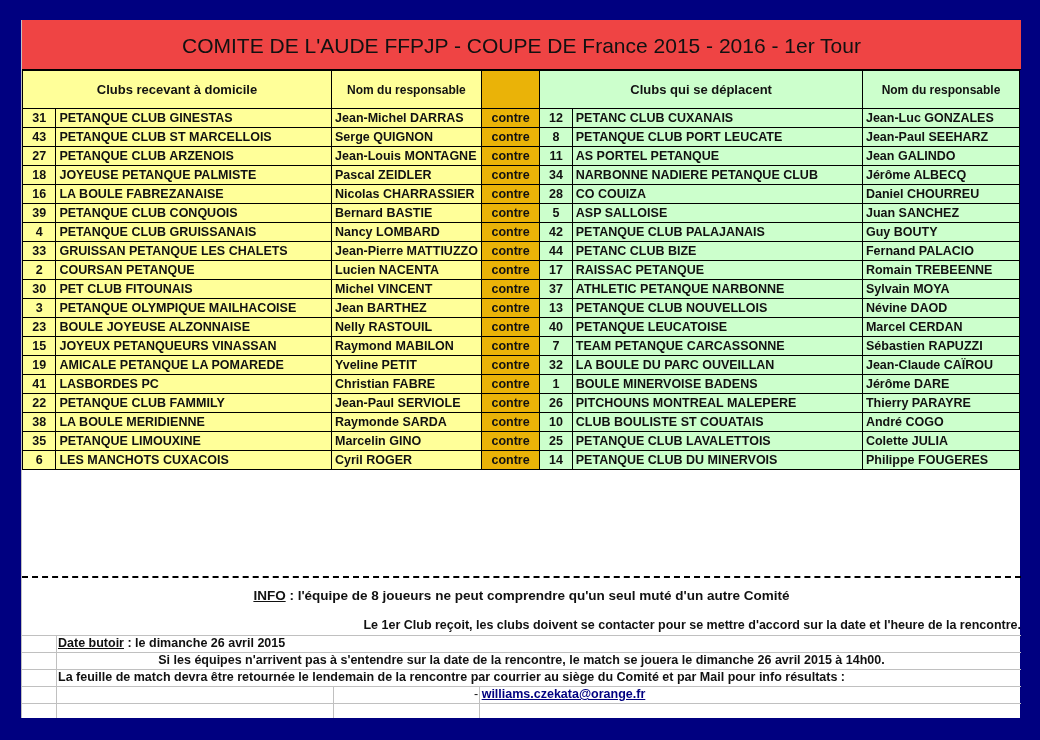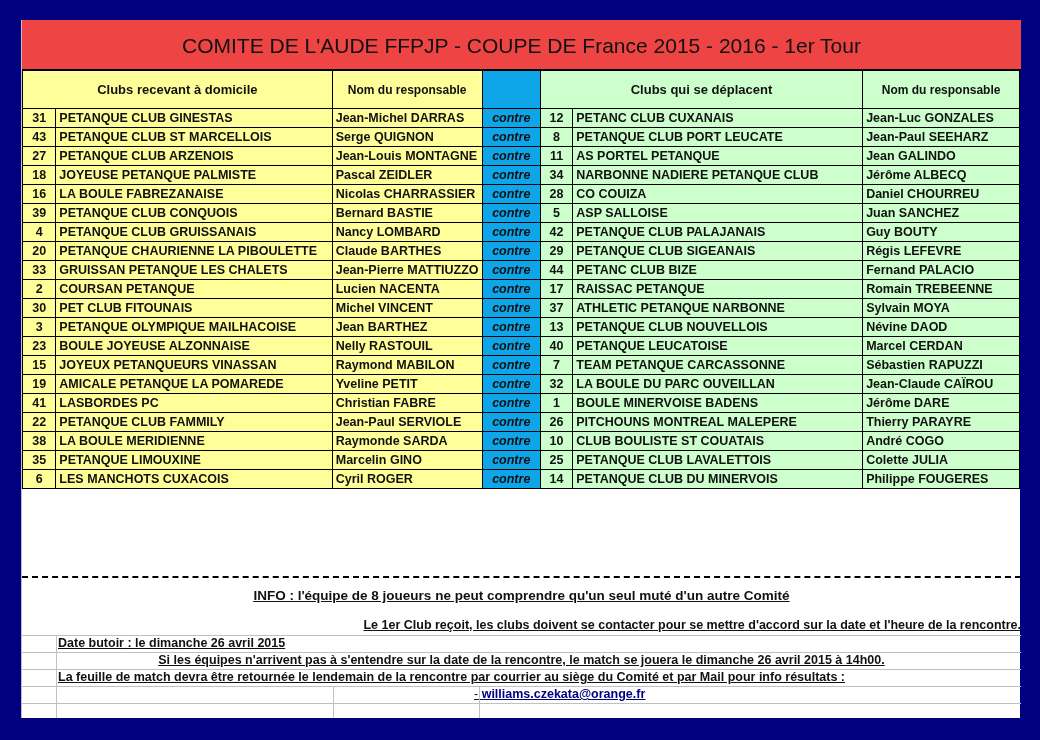--- a/index.html
+++ b/index.html
@@ -9,26 +9,26 @@
            border-left:1px solid #c0c0c0; box-sizing:border-box; }
   .title { position:absolute; left:0; top:0; width:999px; height:50px; background:#ef4444;
            border-bottom:1px solid #000; box-sizing:border-box; text-align:center;
            font-size:21px; line-height:52px; color:#111; }
   .tbl { position:absolute; left:0; top:50px; border-collapse:collapse; table-layout:fixed;border-radius:22px; }
   .tbl td { border:1px solid #000; padding:0 3px; height:19px; font-size:12.5px; font-weight:bold;
             white-space:nowrap; overflow:hidden; color:#111; box-sizing:border-box; }
   .tbl tr.hdr td { height:38px; font-size:13px; text-align:center; }
   .y { background:#ffff99; }
   .g { background:#ccffcc; }
-  .w { background:#0ea5e9;font-style:italic; }
+  .w { background:#eab308; }
   .num { text-align:center; font-size:13px; }
   .contre { text-align:center; }
   .info { position:absolute; left:0; top:538px; width:999px; height:160px; }
   .dash { position:absolute; left:0; top:18px; width:999px; border-top:2px dashed #000; }
-  .line { position:absolute; left:0; width:999px; font-size:12.5px; font-weight:bold; color:#111; white-space:nowrap;text-decoration:underline; }
+  .line { position:absolute; left:0; width:999px; font-size:12.5px; font-weight:bold; color:#111; white-space:nowrap; }
   .grid-line { position:absolute; left:0; width:999px; border-top:1px solid #c0c0c0; }
   .vline { position:absolute; width:0; border-left:1px solid #c0c0c0; }
   u { text-decoration:underline; }
   a.mail { color:#000080; text-decoration:underline; }
 </style>
 </head>
 <body>
 
 <div class="sheet">
   <div class="title">COMITE DE L'AUDE FFPJP - COUPE DE France 2015 - 2016  -  1er Tour</div>
@@ -106,29 +106,20 @@
           <td class="g">Juan SANCHEZ</td>
         </tr>
         <tr>
           <td class="y num">4</td>
           <td class="y">PETANQUE CLUB GRUISSANAIS</td>
           <td class="y">Nancy LOMBARD</td>
           <td class="w contre">contre</td>
           <td class="g num">42</td>
           <td class="g">PETANQUE CLUB PALAJANAIS</td>
           <td class="g">Guy BOUTY</td>
-        </tr>
-        <tr>
-          <td class="y num">20</td>
-          <td class="y">PETANQUE CHAURIENNE LA PIBOULETTE</td>
-          <td class="y">Claude BARTHES</td>
-          <td class="w contre">contre</td>
-          <td class="g num">29</td>
-          <td class="g">PETANQUE CLUB SIGEANAIS</td>
-          <td class="g">Régis LEFEVRE</td>
         </tr>
         <tr>
           <td class="y num">33</td>
           <td class="y">GRUISSAN PETANQUE LES CHALETS</td>
           <td class="y">Jean-Pierre MATTIUZZO</td>
           <td class="w contre">contre</td>
           <td class="g num">44</td>
           <td class="g">PETANC CLUB BIZE</td>
           <td class="g">Fernand PALACIO</td>
         </tr>

